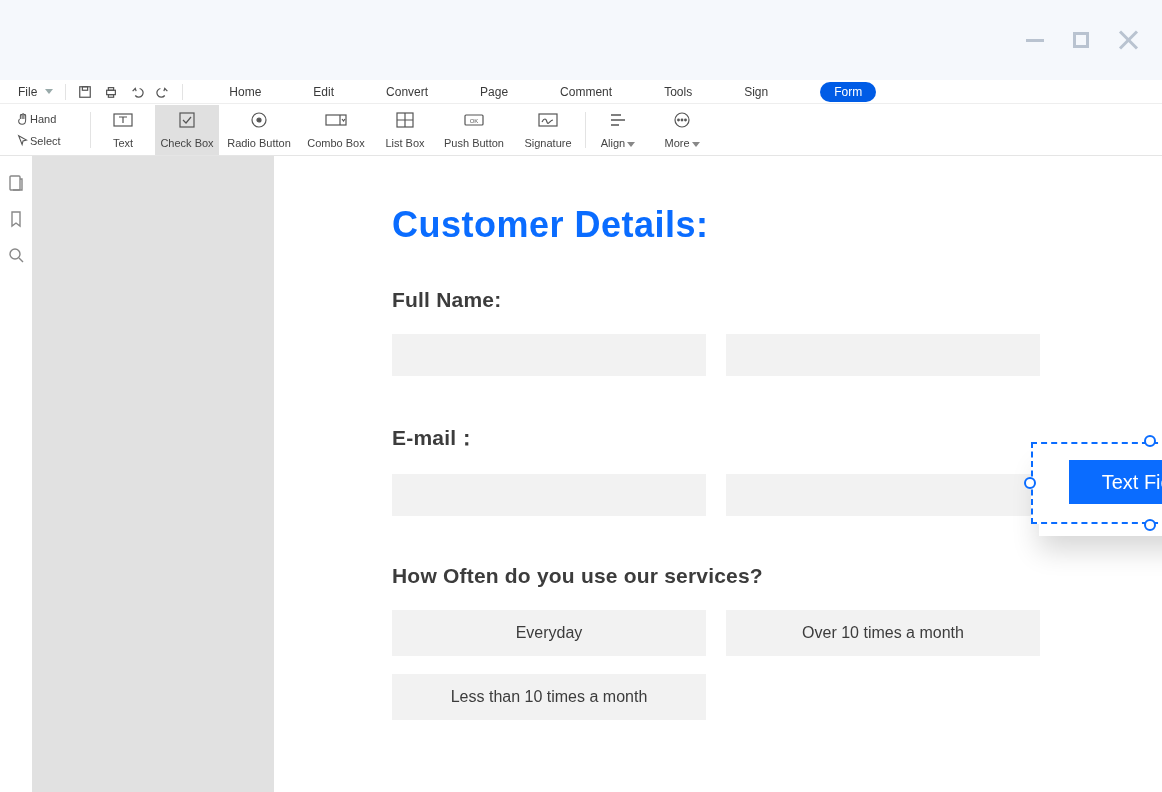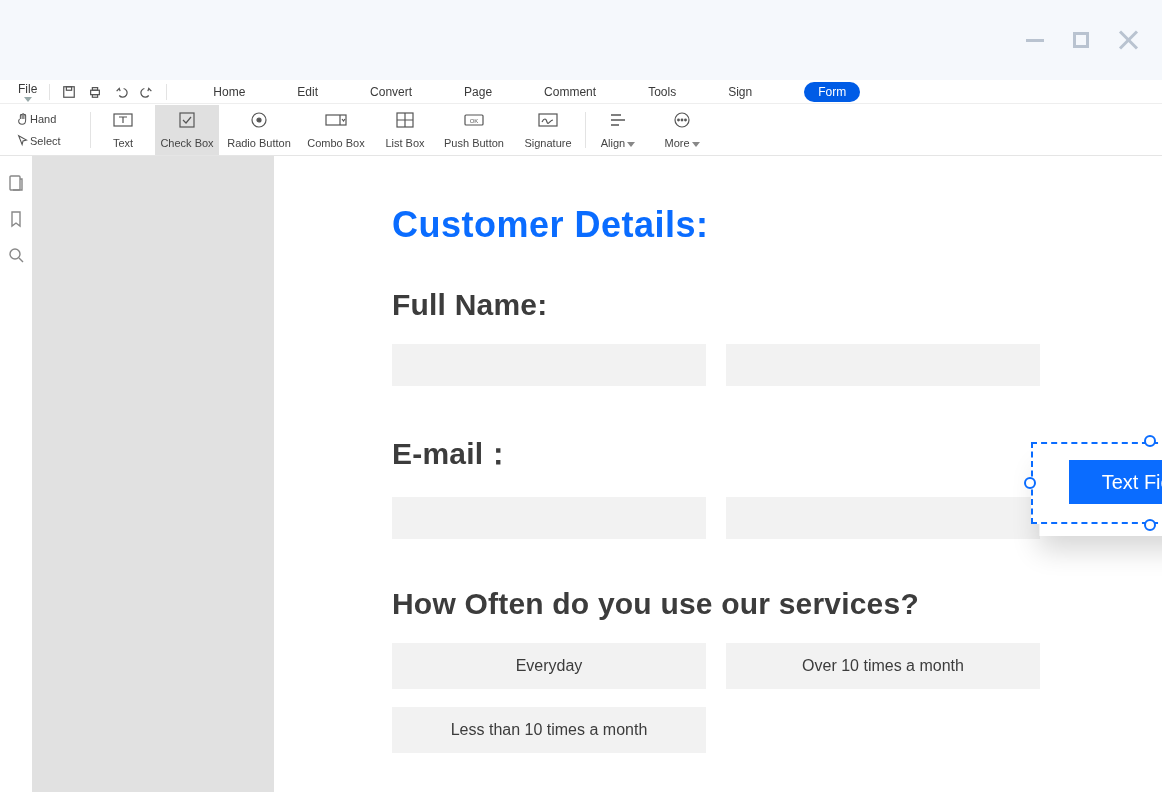--- a/index.html
+++ b/index.html
@@ -10,21 +10,21 @@
   .tb-btn { width: 18px; height: 18px; display: flex; align-items: center; justify-content: center; cursor: pointer; }
   .min-glyph { width: 18px; height: 3px; background: #b9c3d0; }
   .max-glyph { width: 16px; height: 16px; border: 3px solid #b9c3d0; }
   .close-glyph { width: 20px; height: 20px; position: relative; }
   .close-glyph::before, .close-glyph::after { content: ""; position: absolute; left: 9px; top: -2px; width: 3px; height: 24px; background: #b9c3d0; }
   .close-glyph::before { transform: rotate(45deg); }
   .close-glyph::after  { transform: rotate(-45deg); }
 
   
   .menubar { height: 24px; background: #ffffff; display: flex; align-items: center; font-size: 12px; color: #3a3a3a; padding-left: 18px; border-bottom: 1px solid #eee; }
-  .menubar .file { display: flex; align-items: center; gap: 1px; margin-right: 12px; cursor: pointer; flex-direction: column; }
+  .menubar .file { display: flex; align-items: center; gap: 8px; margin-right: 12px; cursor: pointer; }
   .caret-down { width: 0; height: 0; border-left: 4px solid transparent; border-right: 4px solid transparent; border-top: 5px solid #9aa; }
   .quick { display: flex; align-items: center; gap: 12px; margin-right: 22px; }
   .quick svg { cursor: pointer; }
   .menubar .tabs { display: flex; align-items: center; gap: 28px; }
   .menubar .tab { cursor: pointer; margin-left: 24px; }
   .menubar .tab.active { background: #005ce6; color: #fff; padding: 3px 14px; border-radius: 11px; }
 
   
   .ribbon { height: 52px; background: #ffffff; display: flex; align-items: center; border-bottom: 1px solid #e5e5e5; }
   .rb-left { width: 90px; padding-left: 16px; font-size: 11px; color: #444; }
@@ -40,21 +40,21 @@
 
   
   .workspace { display: flex; height: 636px; background: #ffffff; }
   .sidebar { width: 32px; background: #ffffff; display: flex; flex-direction: column; align-items: center; gap: 18px; padding-top: 18px; }
   .sb-btn { width: 18px; height: 18px; cursor: pointer; }
   .thumbs { width: 242px; background: #e1e1e1; }
   .canvas { flex: 1; background: #ffffff; position: relative; padding: 48px 0 0 118px; }
 
   
   .doc-title { font-size: 36px; font-weight: 700; color: #0a6cff; margin-bottom: 42px; letter-spacing: 0.5px; }
-  .section-label { font-size: 30px; font-weight: 600; color: #3c3c3c; margin-bottom: 22px; letter-spacing: 0.2px; }
+  .section-label { font-size: 21px; font-weight: 600; color: #3c3c3c; margin-bottom: 22px; letter-spacing: 0.2px; }
   .row2 { display: flex; gap: 20px; margin-bottom: 48px; }
   .field { width: 314px; height: 42px; background: #f2f2f2; }
   .opt { width: 314px; height: 46px; background: #f2f2f2; display: flex; align-items: center; justify-content: center; font-size: 16px; color: #3c3c3c; }
   .opt-row { display: flex; gap: 20px; margin-bottom: 18px; }
 
   
   .sel-wrap { position: absolute; left: 757px; top: 286px; width: 238px; height: 82px; }
   .sel-shadow2 { position: absolute; left: 8px; top: 12px; width: 238px; height: 82px; box-shadow: 0 14px 26px rgba(0,0,0,0.16); }
   .sel-dash { position: absolute; inset: 0; border: 2px dashed #0a6cff; background: #ffffff; }
   .sel-fill { position: absolute; left: 38px; top: 18px; width: 162px; height: 44px; background: #0a6cff; color: #fff; display: flex; align-items: center; justify-content: center; font-size: 20px; }

